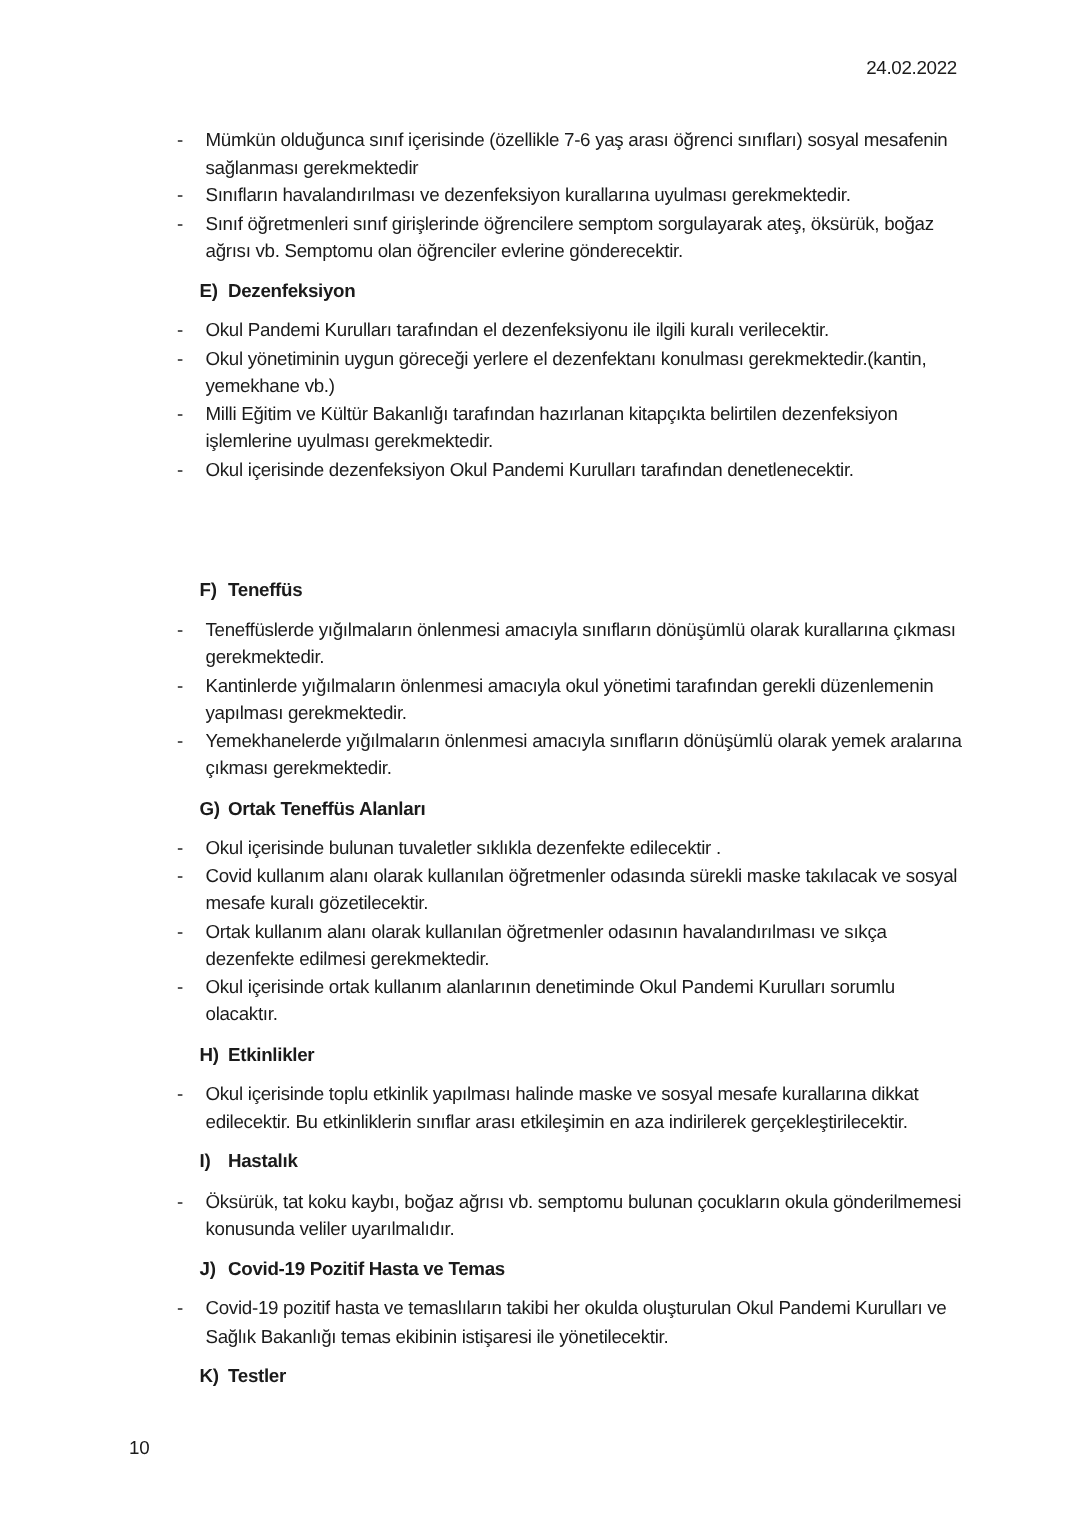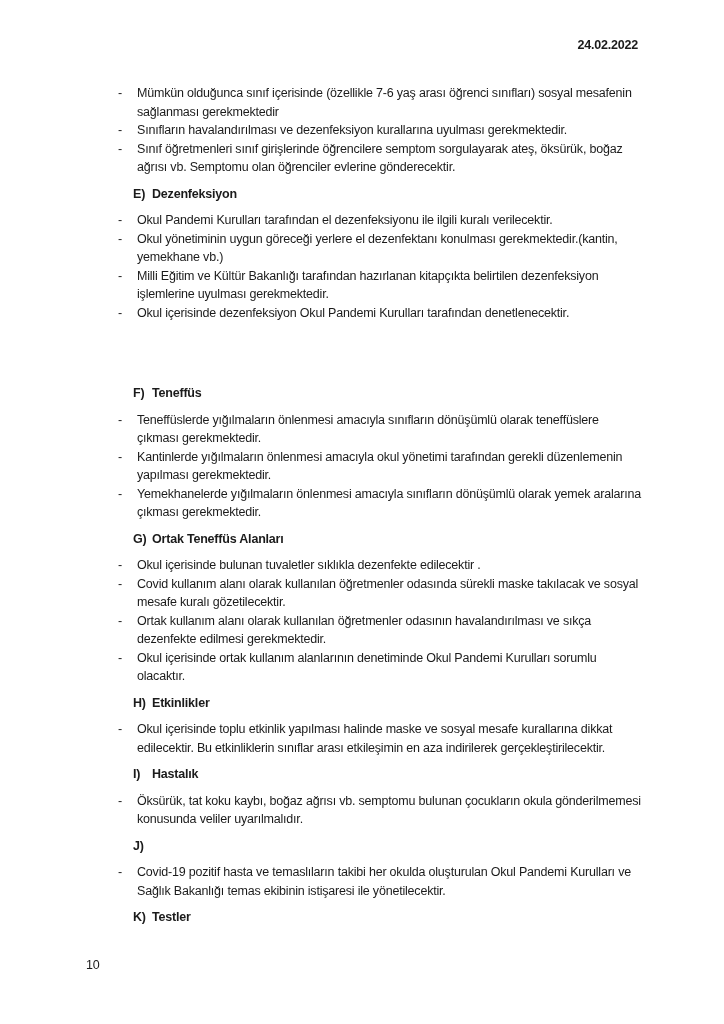--- a/index.html
+++ b/index.html
@@ -16,21 +16,20 @@
     color: #1b1b1b;
     font-size: 12.5px;
     line-height: 18.5px;
     letter-spacing: -0.2px;
     overflow: hidden;
   }
   .date {
     position: absolute;
     top: 36px;
     right: 86px;
-    font-weight: bold;
   }
   .content {
     position: absolute;
     top: 84px;
     left: 118px;
     width: 524px;
   }
   .bullet {
     display: flex;
     align-items: flex-start;
@@ -107,21 +106,21 @@
 
     <div class="spacer-lg"></div>
 
     <div class="heading">
       <span class="hletter">F)</span>
       <span class="htitle">Teneffüs</span>
     </div>
     <div class="bullets">
       <div class="bullet">
         <span class="dash">-</span>
-        <span class="btext">Teneffüslerde yığılmaların önlenmesi amacıyla sınıfların dönüşümlü olarak teneffüslere çıkması gerekmektedir.</span>
+        <span class="btext">Teneffüslerde yığılmaların önlenmesi amacıyla sınıfların dönüşümlü olarak kurallarına çıkması gerekmektedir.</span>
       </div>
       <div class="bullet">
         <span class="dash">-</span>
         <span class="btext">Kantinlerde yığılmaların önlenmesi amacıyla okul yönetimi tarafından gerekli düzenlemenin yapılması gerekmektedir.</span>
       </div>
       <div class="bullet">
         <span class="dash">-</span>
         <span class="btext">Yemekhanelerde yığılmaların önlenmesi amacıyla sınıfların dönüşümlü olarak yemek aralarına çıkması gerekmektedir.</span>
       </div>
     </div>
@@ -166,20 +165,21 @@
     </div>
     <div class="bullets">
       <div class="bullet">
         <span class="dash">-</span>
         <span class="btext">Öksürük, tat koku kaybı,  boğaz ağrısı vb. semptomu bulunan çocukların okula gönderilmemesi konusunda veliler uyarılmalıdır.</span>
       </div>
     </div>
 
     <div class="heading">
       <span class="hletter">J)</span>
+      <span class="htitle">Covid-19 Pozitif Hasta ve Temas</span>
     </div>
     <div class="bullets">
       <div class="bullet">
         <span class="dash">-</span>
         <span class="btext">Covid-19 pozitif hasta ve temaslıların takibi her okulda oluşturulan Okul Pandemi Kurulları ve Sağlık Bakanlığı temas ekibinin istişaresi ile yönetilecektir.</span>
       </div>
     </div>
 
     <div class="heading">
       <span class="hletter">K)</span>

